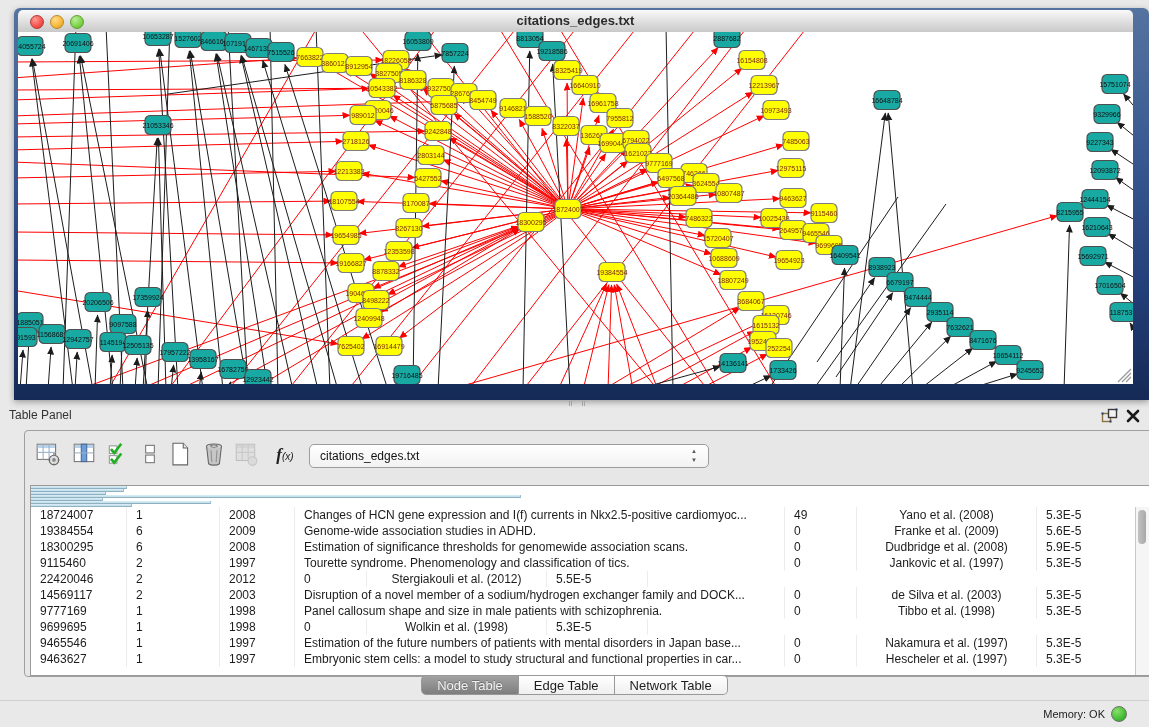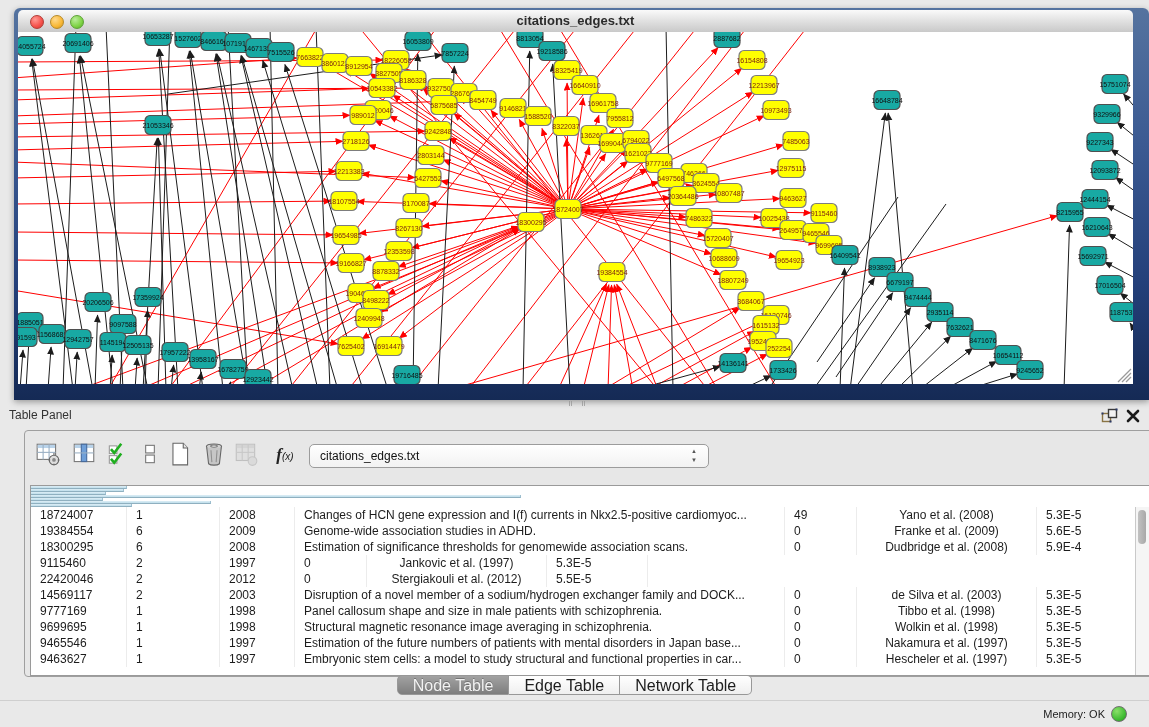--- a/index.html
+++ b/index.html
@@ -81,21 +81,21 @@
     box-sizing:border-box;font-size:12px;line-height:16px;color:#1c1c1c;
     padding:0 4px 0 9px;overflow:hidden;white-space:nowrap;
     border-right:1px solid #ececec;
   }
   .td.center{text-align:center;padding-left:4px;}
   .vsb{position:absolute;right:0;top:21px;bottom:0;width:13px;background:#f5f5f5;border-left:1px solid #c9c9c9;cursor:pointer;}
   .vsb-thumb{position:absolute;left:2px;top:3px;width:8px;height:34px;border-radius:5px;background:linear-gradient(90deg,#c2c2c2,#a8a8a8);}
   
   .tabbar{position:absolute;left:0;top:675px;width:1149px;display:flex;justify-content:center;}
   .seg{
-    height:20px;line-height:19px;font-size:16px;padding:0 15px;box-sizing:border-box;
+    height:20px;line-height:19px;font-size:13px;padding:0 15px;box-sizing:border-box;
     background:linear-gradient(180deg,#ffffff,#efefef);
     border:1px solid #989898;border-left:none;color:#1d1d1d;cursor:pointer;white-space:nowrap;
   }
   .seg:first-child{border-left:1px solid #989898;border-radius:5px 0 0 5px;}
   .seg:last-child{border-radius:0 5px 5px 0;}
   .seg.selected{
     background:linear-gradient(180deg,#a2a2a2,#7e7e7e);
     color:#f2f2f2;text-shadow:0 -1px 0 rgba(0,0,0,.25);
   }
   
@@ -655,26 +655,27 @@
           <div class="td center" style="width: 180px;">Franke et al. (2009)</div>
           <div class="td" style="width: 101px;">5.6E-5</div>
         </div>
         <div class="tr">
           <div class="td" style="width: 96px;">18300295</div>
           <div class="td" style="width: 93px;">6</div>
           <div class="td" style="width: 75px;">2008</div>
           <div class="td" style="width: 490px;">Estimation of significance thresholds for genomewide association scans.</div>
           <div class="td" style="width: 72px;">0</div>
           <div class="td center" style="width: 180px;">Dudbridge et al. (2008)</div>
-          <div class="td" style="width: 101px;">5.9E-4</div>
+          <div class="td" style="width: 101px;">5.9E-5</div>
         </div>
         <div class="tr">
           <div class="td" style="width: 96px;">9115460</div>
           <div class="td" style="width: 93px;">2</div>
           <div class="td" style="width: 75px;">1997</div>
+          <div class="td" style="width: 490px;">Tourette syndrome. Phenomenology and classification of tics.</div>
           <div class="td" style="width: 72px;">0</div>
           <div class="td center" style="width: 180px;">Jankovic et al. (1997)</div>
           <div class="td" style="width: 101px;">5.3E-5</div>
         </div>
         <div class="tr">
           <div class="td" style="width: 96px;">22420046</div>
           <div class="td" style="width: 93px;">2</div>
           <div class="td" style="width: 75px;">2012</div>
           <div class="td" style="width: 72px;">0</div>
           <div class="td center" style="width: 180px;">Stergiakouli et al. (2012)</div>
@@ -695,21 +696,20 @@
           <div class="td" style="width: 75px;">1998</div>
           <div class="td" style="width: 490px;">Panel callosum shape and size in male patients with schizophrenia.</div>
           <div class="td" style="width: 72px;">0</div>
           <div class="td center" style="width: 180px;">Tibbo et al. (1998)</div>
           <div class="td" style="width: 101px;">5.3E-5</div>
         </div>
         <div class="tr">
           <div class="td" style="width: 96px;">9699695</div>
           <div class="td" style="width: 93px;">1</div>
           <div class="td" style="width: 75px;">1998</div>
-          <div class="td" style="width: 490px;">Structural magnetic resonance image averaging in schizophrenia.</div>
           <div class="td" style="width: 72px;">0</div>
           <div class="td center" style="width: 180px;">Wolkin et al. (1998)</div>
           <div class="td" style="width: 101px;">5.3E-5</div>
         </div>
         <div class="tr">
           <div class="td" style="width: 96px;">9465546</div>
           <div class="td" style="width: 93px;">1</div>
           <div class="td" style="width: 75px;">1997</div>
           <div class="td" style="width: 490px;">Estimation of the future numbers of patients with mental disorders in Japan base...</div>
           <div class="td" style="width: 72px;">0</div>

